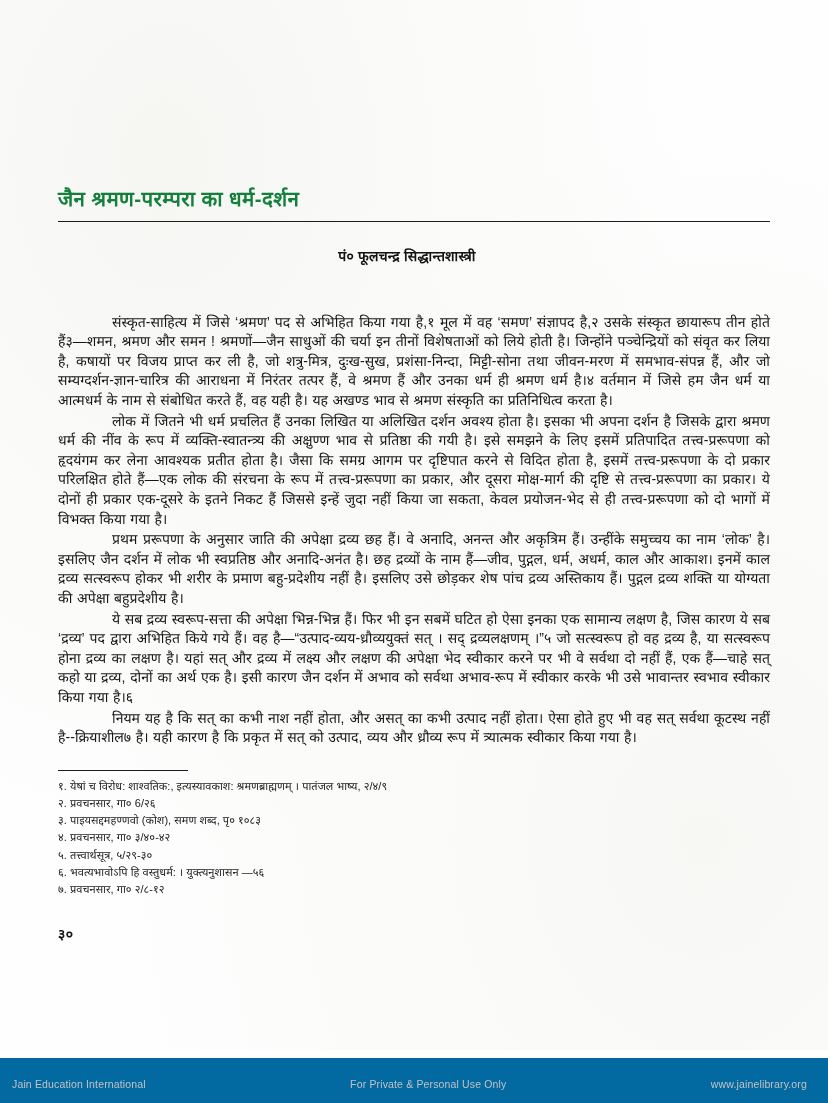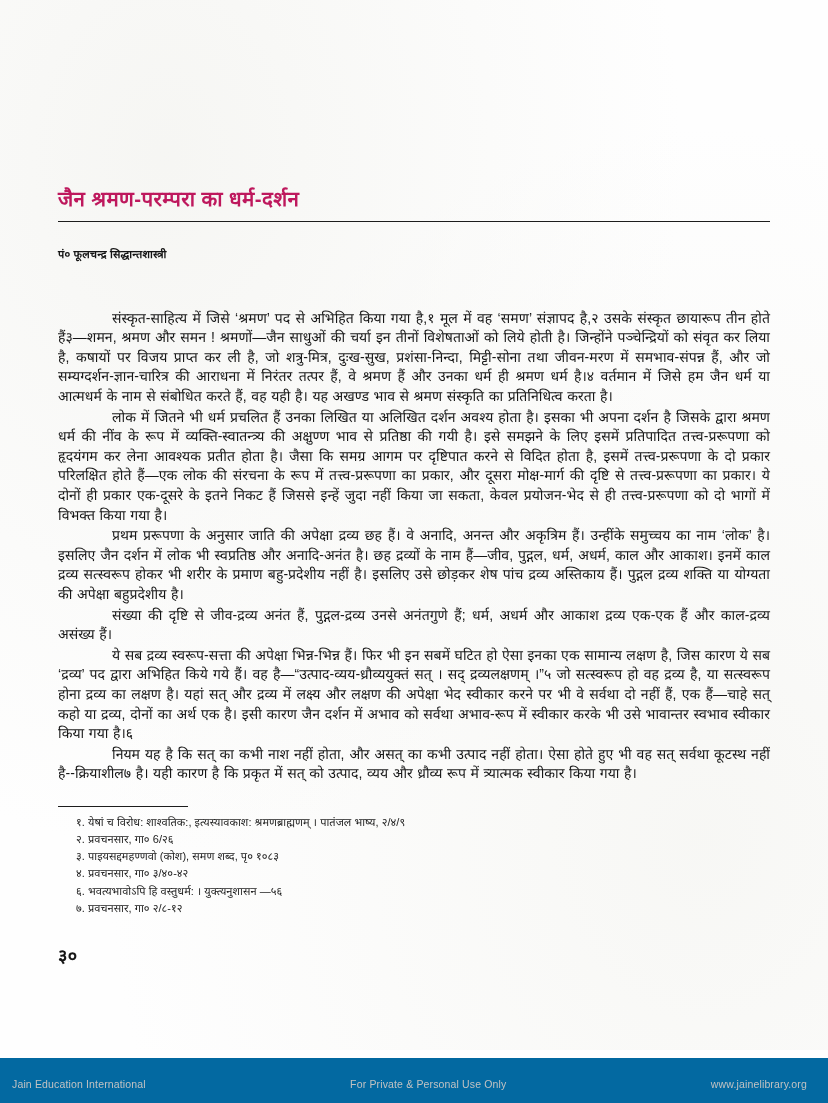--- a/index.html
+++ b/index.html
@@ -41,37 +41,37 @@
     top: 0;
     width: 712px;
   }
 
   
   .doc-title {
     font-family: "Liberation Sans", "DejaVu Sans", sans-serif;
     font-size: 20.5px;
     font-weight: 600;
     letter-spacing: 0.4px;
-    color: #be185d;
+    color: #15803d;
     margin: 0;
     padding-top: 186px;
     line-height: 1.25;
   }
   .title-rule {
     height: 0;
     border-top: 1.3px solid #1d1d1d;
     margin-top: 9px;
     width: 712px;
   }
 
   
   .byline {
-    text-align: left;
-    font-family: "Liberation Sans", "DejaVu Sans", sans-serif;
-    font-size: 11px;
+    text-align: center;
+    font-family: "Liberation Sans", "DejaVu Sans", sans-serif;
+    font-size: 14px;
     font-weight: 600;
     color: #141414;
     margin-top: 24px;
     padding-right: 14px;
     letter-spacing: 0.2px;
   }
 
   
   .body-block {
     margin-top: 48px;
@@ -101,33 +101,32 @@
     border-top: 1.2px solid #1d1d1d;
     margin-bottom: 7px;
   }
   .footnote {
     font-family: "Liberation Sans", "DejaVu Sans", sans-serif;
     font-size: 11px;
     line-height: 17.2px;
     color: #1b1b1b;
     letter-spacing: 0.05px;
     white-space: nowrap;
-    margin-left: 18px;
   }
 
   
   .page-foot {
     margin-top: 26px;
     display: flex;
     align-items: flex-end;
     justify-content: space-between;
   }
   .folio {
     font-family: "Liberation Sans", "DejaVu Sans", sans-serif;
-    font-size: 18px;
+    font-size: 14px;
     font-weight: 600;
     color: #151515;
     letter-spacing: 0.5px;
   }
   .running-foot {
     font-family: "Liberation Sans", "DejaVu Sans", sans-serif;
     font-size: 13px;
     font-weight: 600;
     color: #141414;
     letter-spacing: 0.2px;
@@ -168,31 +167,31 @@
 
     <h1 class="doc-title">जैन श्रमण-परम्परा का धर्म-दर्शन</h1>
     <div class="title-rule"></div>
 
     <div class="byline">पं० फूलचन्द्र सिद्धान्तशास्त्री</div>
 
     <div class="body-block">
       <p class="para indent">संस्कृत-साहित्य में जिसे ‘श्रमण’ पद से अभिहित किया गया है,१ मूल में वह ‘समण’ संज्ञापद है,२ उसके संस्कृत छायारूप तीन होते हैं३—शमन, श्रमण और समन ! श्रमणों—जैन साधुओं की चर्या इन तीनों विशेषताओं को लिये होती है। जिन्होंने पञ्चेन्द्रियों को संवृत कर लिया है, कषायों पर विजय प्राप्त कर ली है, जो शत्रु-मित्र, दुःख-सुख, प्रशंसा-निन्दा, मिट्टी-सोना तथा जीवन-मरण में समभाव-संपन्न हैं, और जो सम्यग्दर्शन-ज्ञान-चारित्र की आराधना में निरंतर तत्पर हैं, वे श्रमण हैं और उनका धर्म ही श्रमण धर्म है।४ वर्तमान में जिसे हम जैन धर्म या आत्मधर्म के नाम से संबोधित करते हैं, वह यही है। यह अखण्ड भाव से श्रमण संस्कृति का प्रतिनिधित्व करता है।</p>
       <p class="para indent">लोक में जितने भी धर्म प्रचलित हैं उनका लिखित या अलिखित दर्शन अवश्य होता है। इसका भी अपना दर्शन है जिसके द्वारा श्रमण धर्म की नींव के रूप में व्यक्ति-स्वातन्त्र्य की अक्षुण्ण भाव से प्रतिष्ठा की गयी है। इसे समझने के लिए इसमें प्रतिपादित तत्त्व-प्ररूपणा को हृदयंगम कर लेना आवश्यक प्रतीत होता है। जैसा कि समग्र आगम पर दृष्टिपात करने से विदित होता है, इसमें तत्त्व-प्ररूपणा के दो प्रकार परिलक्षित होते हैं—एक लोक की संरचना के रूप में तत्त्व-प्ररूपणा का प्रकार, और दूसरा मोक्ष-मार्ग की दृष्टि से तत्त्व-प्ररूपणा का प्रकार। ये दोनों ही प्रकार एक-दूसरे के इतने निकट हैं जिससे इन्हें जुदा नहीं किया जा सकता, केवल प्रयोजन-भेद से ही तत्त्व-प्ररूपणा को दो भागों में विभक्त किया गया है।</p>
       <p class="para indent">प्रथम प्ररूपणा के अनुसार जाति की अपेक्षा द्रव्य छह हैं। वे अनादि, अनन्त और अकृत्रिम हैं। उन्हींके समुच्चय का नाम ‘लोक’ है। इसलिए जैन दर्शन में लोक भी स्वप्रतिष्ठ और अनादि-अनंत है। छह द्रव्यों के नाम हैं—जीव, पुद्गल, धर्म, अधर्म, काल और आकाश। इनमें काल द्रव्य सत्स्वरूप होकर भी शरीर के प्रमाण बहु-प्रदेशीय नहीं है। इसलिए उसे छोड़कर शेष पांच द्रव्य अस्तिकाय हैं। पुद्गल द्रव्य शक्ति या योग्यता की अपेक्षा बहुप्रदेशीय है।</p>
-      <p class="para indent">संख्या की दृष्टि से जीव-द्रव्य अनंत हैं, पुद्गल-द्रव्य उनसे अनंतगुणे हैं; धर्म, अधर्म और आकाश द्रव्य एक-एक हैं और काल-द्रव्य असंख्य हैं।</p>
       <p class="para indent">ये सब द्रव्य स्वरूप-सत्ता की अपेक्षा भिन्न-भिन्न हैं। फिर भी इन सबमें घटित हो ऐसा इनका एक सामान्य लक्षण है, जिस कारण ये सब ‘द्रव्य’ पद द्वारा अभिहित किये गये हैं। वह है—“उत्पाद-व्यय-ध्रौव्ययुक्तं सत् । सद् द्रव्यलक्षणम् ।”५ जो सत्स्वरूप हो वह द्रव्य है, या सत्स्वरूप होना द्रव्य का लक्षण है। यहां सत् और द्रव्य में लक्ष्य और लक्षण की अपेक्षा भेद स्वीकार करने पर भी वे सर्वथा दो नहीं हैं, एक हैं—चाहे सत् कहो या द्रव्य, दोनों का अर्थ एक है। इसी कारण जैन दर्शन में अभाव को सर्वथा अभाव-रूप में स्वीकार करके भी उसे भावान्तर स्वभाव स्वीकार किया गया है।६</p>
       <p class="para indent">नियम यह है कि सत् का कभी नाश नहीं होता, और असत् का कभी उत्पाद नहीं होता। ऐसा होते हुए भी वह सत् सर्वथा कूटस्थ नहीं है--क्रियाशील७ है। यही कारण है कि प्रकृत में सत् को उत्पाद, व्यय और ध्रौव्य रूप में त्र्यात्मक स्वीकार किया गया है।</p>
     </div>
 
     <div class="footnote-area">
       <div class="footnote-rule"></div>
       <div class="footnote">१. येषां च विरोध: शाश्वतिक:, इत्यस्यावकाश: श्रमणब्राह्मणम् । पातंजल भाष्य, २/४/९</div>
       <div class="footnote">२. प्रवचनसार, गा० 6/२६</div>
       <div class="footnote">३. पाइयसद्दमहण्णवो (कोश), समण शब्द, पृ० १०८३</div>
       <div class="footnote">४. प्रवचनसार, गा० ३/४०-४२</div>
+      <div class="footnote">५. तत्त्वार्थसूत्र, ५/२९-३०</div>
       <div class="footnote">६. भवत्यभावोऽपि हि वस्तुधर्म: । युक्त्यनुशासन —५६</div>
       <div class="footnote">७. प्रवचनसार, गा० २/८-१२</div>
     </div>
 
     <div class="page-foot">
       <div class="folio">३०</div>
     </div>
 
   </div>
 </div>

